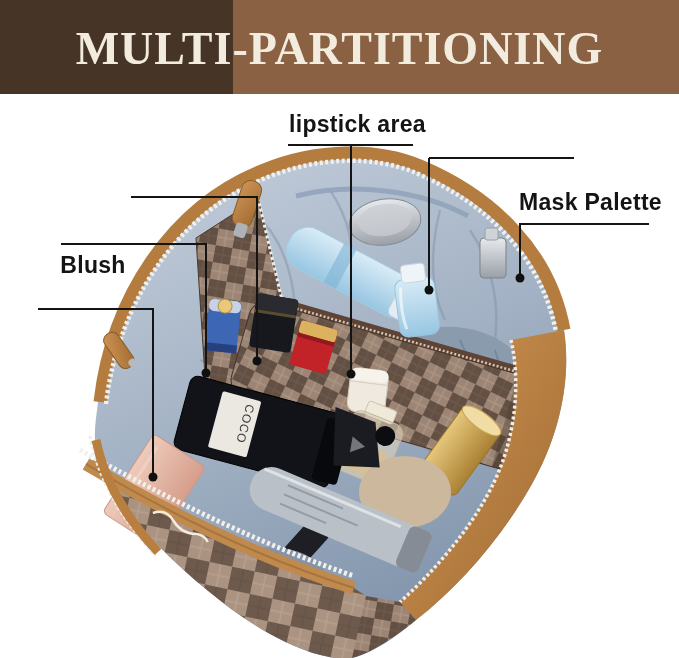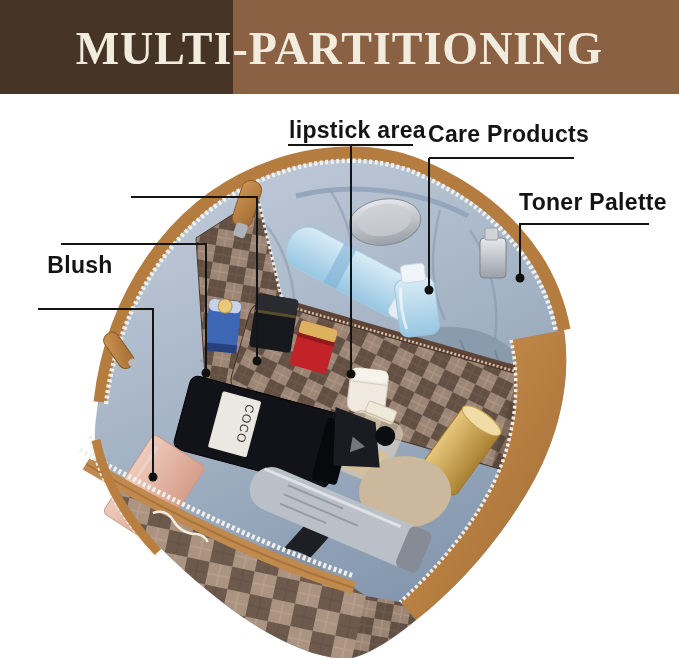--- a/index.html
+++ b/index.html
@@ -224,20 +224,19 @@
     <g fill="#101010">
       <circle cx="351" cy="374" r="4.5"></circle>
       <circle cx="429" cy="290" r="4.5"></circle>
       <circle cx="257" cy="361" r="4.5"></circle>
       <circle cx="520" cy="278" r="4.5"></circle>
       <circle cx="206" cy="373" r="4.5"></circle>
       <circle cx="153" cy="477" r="4.5"></circle>
     </g>
   </svg>
 
-  <div class="lbl" style="left:289px;top:112px;margin-top:6px;">lipstick area</div>
-  <div class="lbl" style="left:428px;top:122px;">Care Products</div>
-  <div class="lbl" style="left:519px;top:190px;">Toner Palette</div>
-  <div class="lbl lbl-blush" style="left:20px;top:254px;">
+  <div class="lbl" style="left:289px;top:112px;">lipstick area</div>
+  <div class="lbl" style="left:519px;top:190px;">Mask Palette</div>
+  <div class="lbl lbl-blush" style="left:33px;top:254px;">
     <div>Blush</div>
   </div>
 
 </div>
 
 </body></html>

